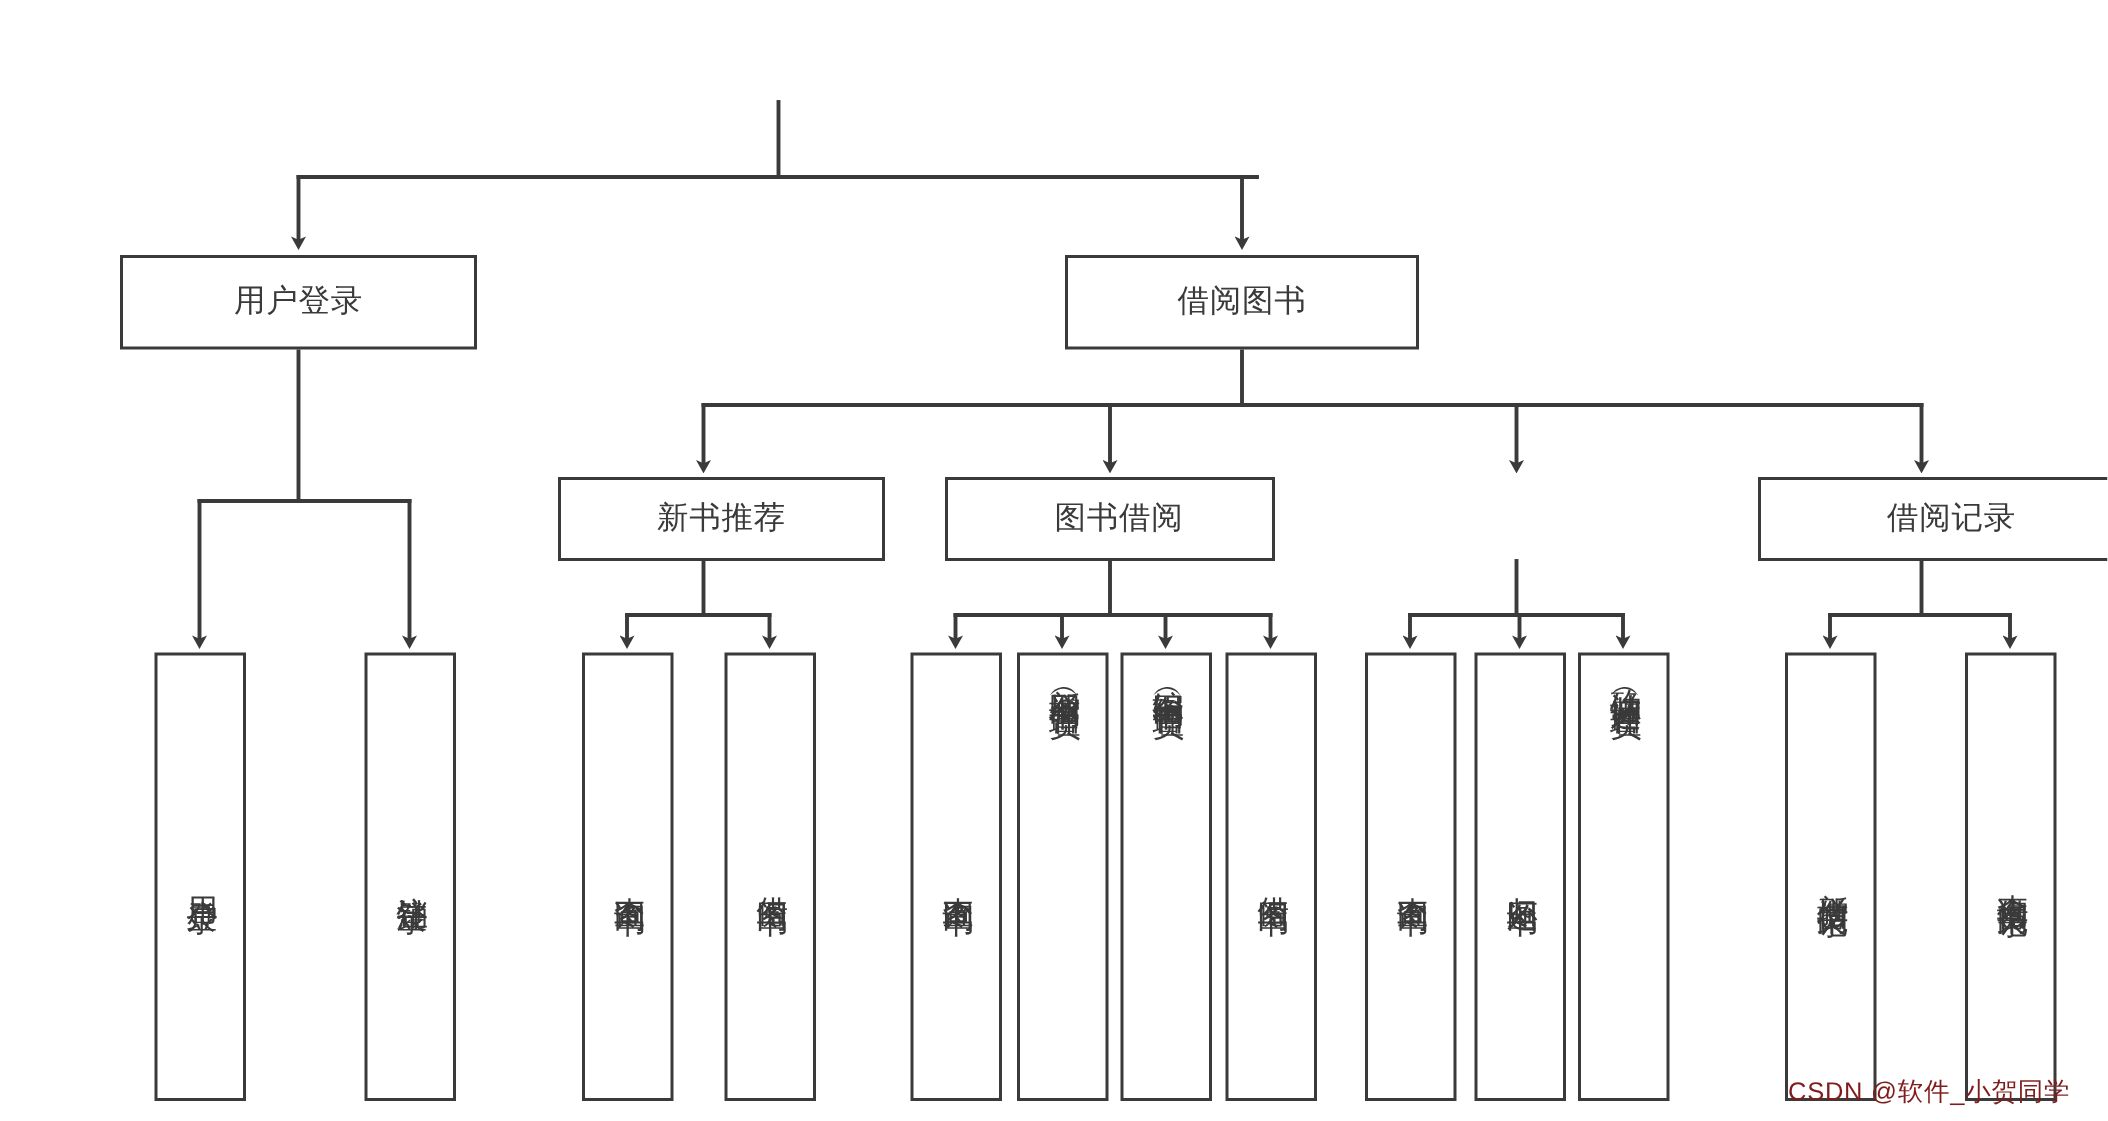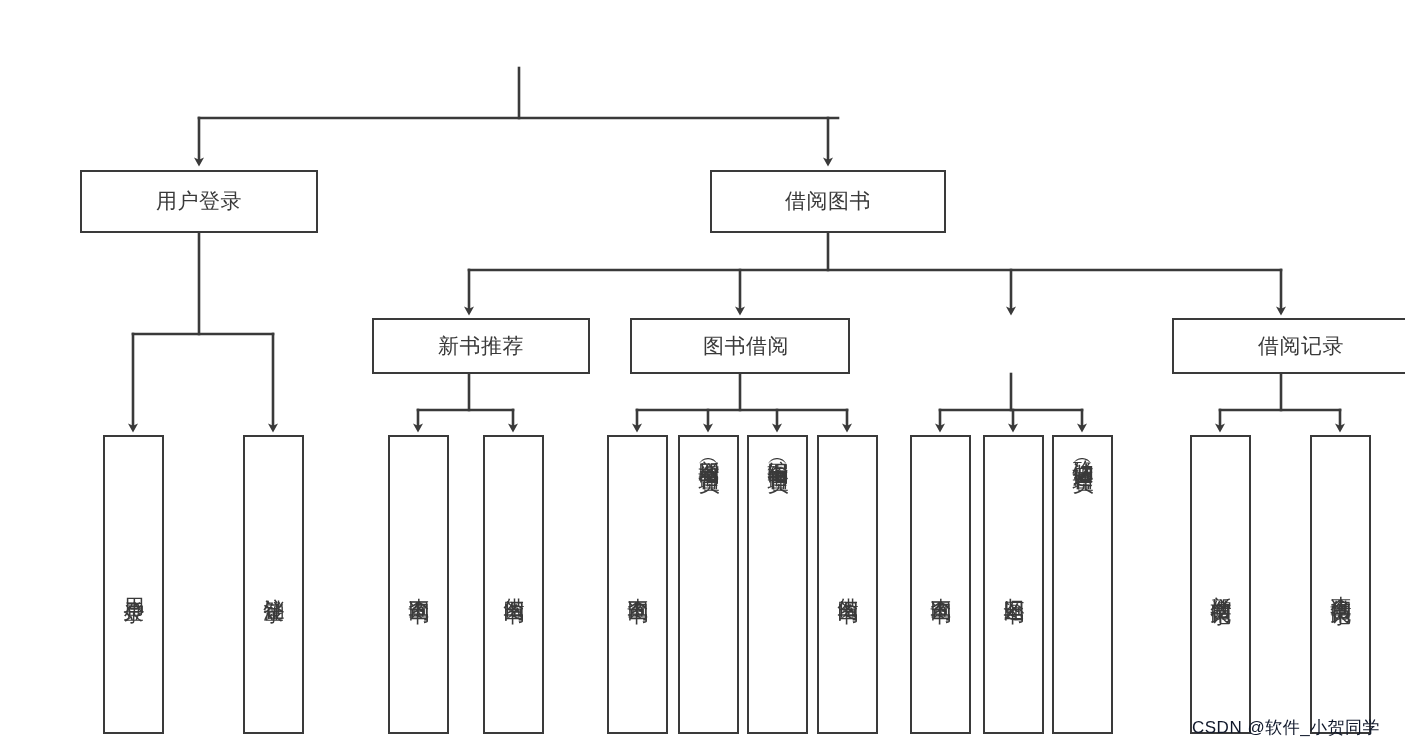--- a/index.html
+++ b/index.html
@@ -55,21 +55,21 @@
     color: #3a3a3a;
     font-size: 21px;
     writing-mode: vertical-rl;
     text-orientation: upright;
     line-height: 1.18;
     letter-spacing: 2px;
     white-space: nowrap;
   }
   .watermark {
     position: absolute;
-    color: #0f172a;
+    color: #7f1d1d;
     font-size: 17px;
     white-space: nowrap;
     letter-spacing: 0.5px;
   }
 </style>
 </head>
 <body>
 
 <div id="canvas">
 

